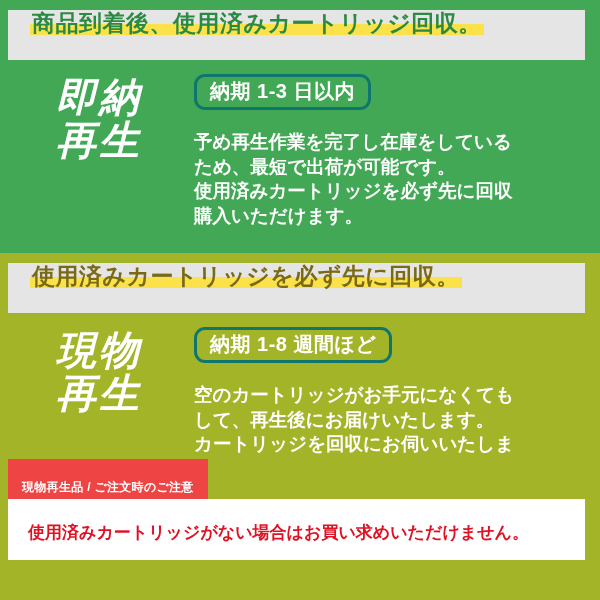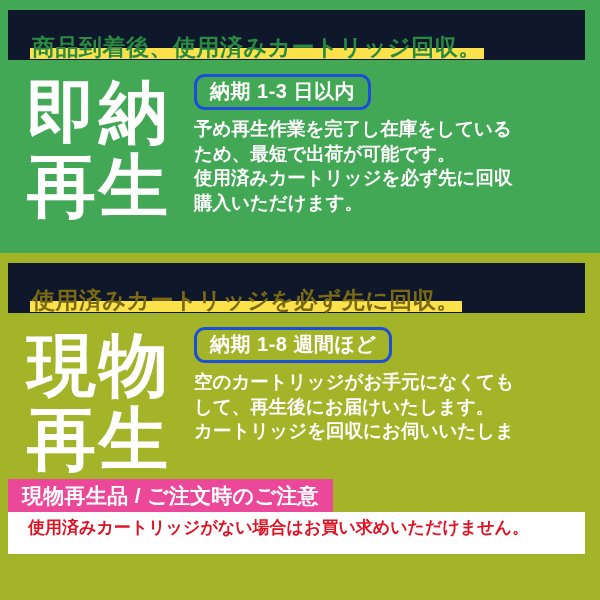--- a/index.html
+++ b/index.html
@@ -33,24 +33,24 @@
     padding: 10px 15px 0 8px;
   }
   .panel-physical {
     height: 367px;
     background: #a3b428;
     padding: 10px 15px 0 8px;
   }
 
   
   .header-band {
-    background: #0f172a;
+    background: #e5e5e5;
     height: 50px;
     display: flex;
-    align-items: flex-end;
+    align-items: flex-start;
     padding-left: 22px;
     box-sizing: border-box;
   }
   .header-title {
     font-size: 23px;
     font-weight: bold;
     letter-spacing: 0.5px;
     line-height: 1;
     position: relative;
     display: inline-block;
@@ -78,80 +78,81 @@
   .panel-body {
     display: flex;
     align-items: flex-start;
     padding-top: 14px;
   }
   .big-label {
     width: 182px;
     flex: 0 0 182px;
     color: #ffffff;
     font-weight: bold;
-    font-size: 69px;
+    font-size: 40px;
     line-height: 1.07;
     letter-spacing: 3px;
     text-align: center;
     padding-top: 2px;
     white-space: nowrap;
+    font-style: italic;
   }
   .big-label .big-line { display: block; }
 
   .detail-col {
     flex: 1 1 auto;
     padding-left: 4px;
     padding-right: 6px;
   }
 
   
   .lead-badge {
     display: inline-block;
-    border: 3px solid #1d4ed8;
+    border: 3px solid #0f766e;
     border-radius: 11px;
     color: #ffffff;
     font-size: 20px;
     font-weight: bold;
     letter-spacing: 0.5px;
     padding: 3px 13px 4px 13px;
     line-height: 1.15;
     white-space: nowrap;
     background: transparent;
   }
 
   
   .desc {
     color: #ffffff;
     font-size: 18.5px;
     font-weight: bold;
     line-height: 1.33;
     letter-spacing: 0px;
-    margin-top: 7px;
+    margin-top: 20px;
   }
   .desc .desc-line { display: block; white-space: nowrap; }
 
   
   .caution {
     position: relative;
     padding-top: 2px;
   }
   .caution-label {
     display: inline-block;
-    background: #ec4899;
-    color: #ffffff;
-    font-size: 21px;
+    background: #ef4444;
+    color: #ffffff;
+    font-size: 12px;
     font-weight: bold;
     letter-spacing: 0.3px;
-    padding: 5px 14px 5px 14px;
+    padding: 22px 14px 5px 14px;
     line-height: 1.1;
     white-space: nowrap;
   }
   .caution-box {
     background: #ffffff;
-    padding: 4px 0 14px 20px;
+    padding: 22px 0 14px 20px;
     box-sizing: border-box;
   }
   .caution-text {
     color: #e01122;
     font-size: 17px;
     font-weight: bold;
     line-height: 1.45;
     letter-spacing: 0px;
   }
   .caution-text .caution-line { display: block; white-space: nowrap; }

